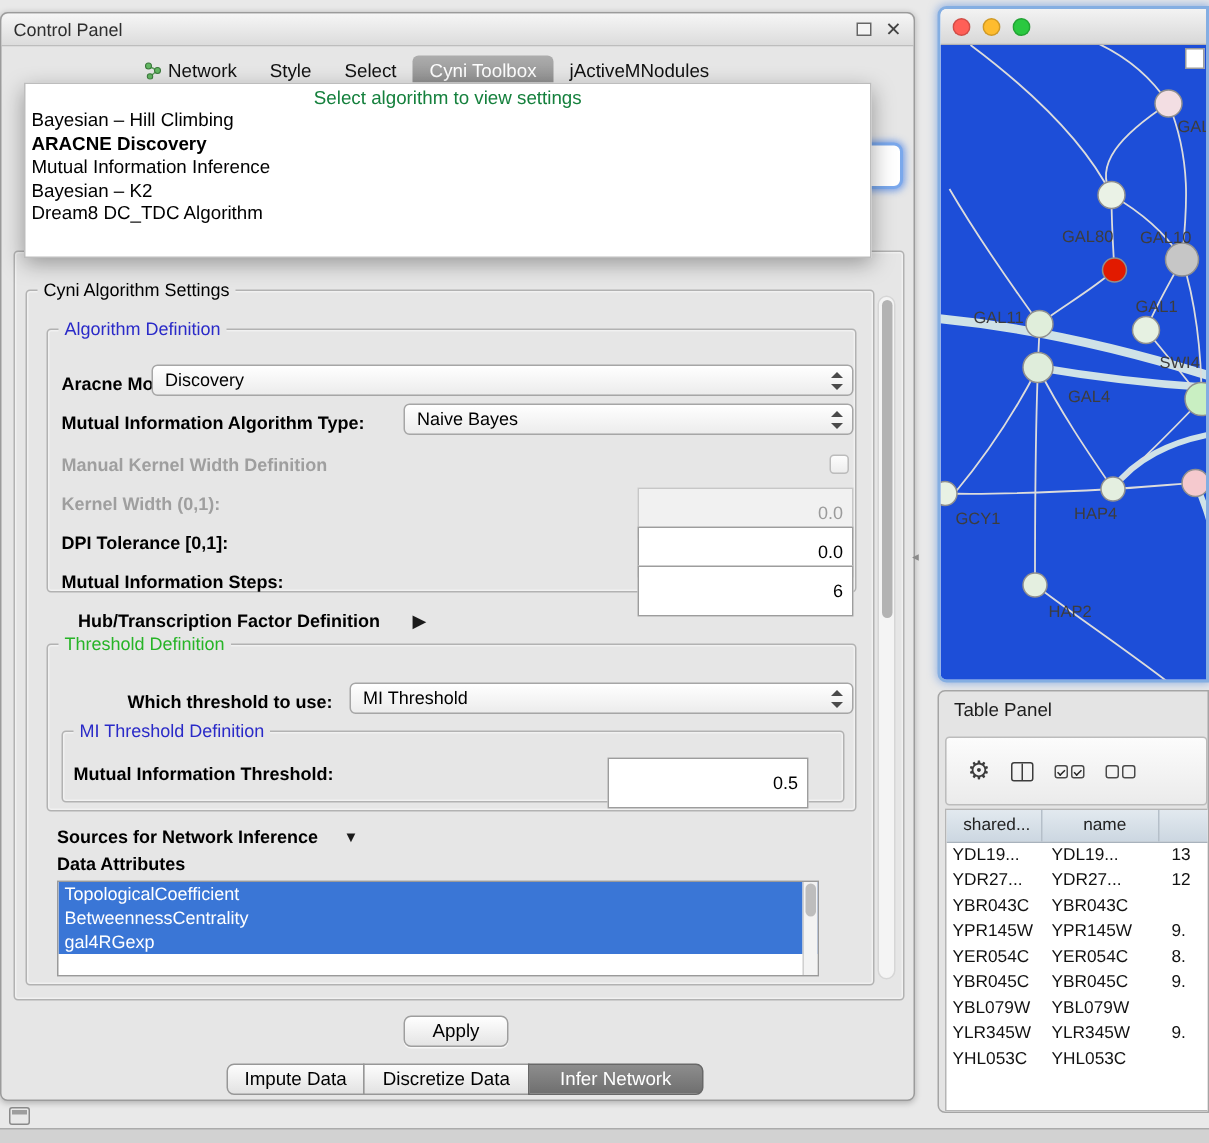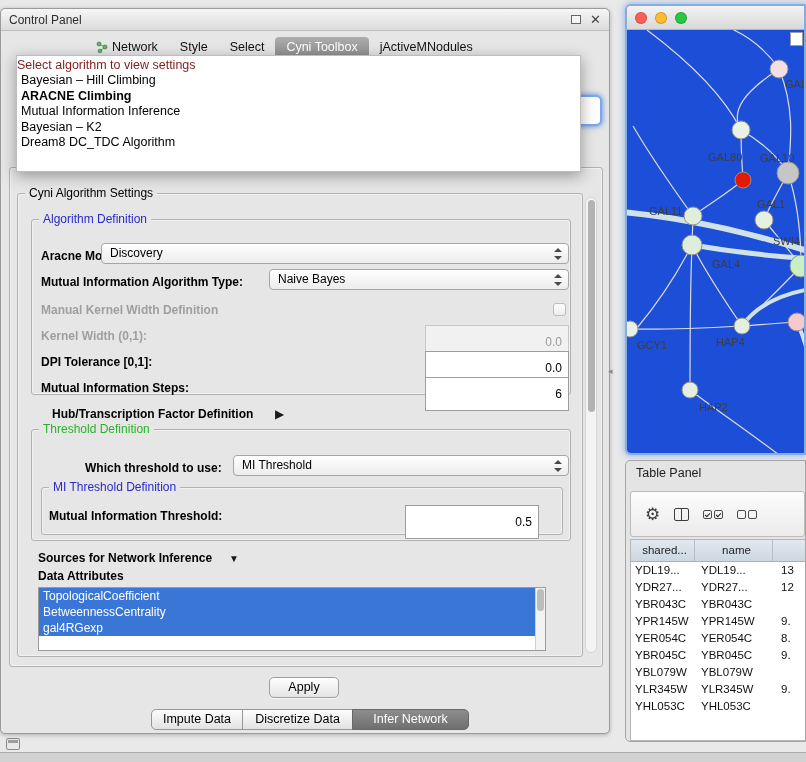--- a/index.html
+++ b/index.html
@@ -68,21 +68,21 @@
 
   .seg { position:absolute; top:700px; height:21px; border:1px solid #979797;
          background:linear-gradient(#fdfdfd,#e2e2e2); font-size:12.5px; line-height:19px; text-align:center; color:#000; }
   .seg.first { left:150px; width:92px; border-radius:5px 0 0 5px; }
   .seg.mid   { left:241px; width:111px; }
   .seg.sel   { left:351px; width:117px; border-radius:0 5px 5px 0; background:linear-gradient(#8d8d8d,#6f6f6f); color:#fff; border-color:#686868; }
 
   
   .popup { position:absolute; left:16px; top:55px; width:565px; height:117px; background:#fff;
            border:1px solid #bdbdbd; box-shadow:0 4px 14px rgba(0,0,0,.35); z-index:30; padding-top:2px; }
-  .popup .ph { height:15px; line-height:15px; text-align:left; color:#7f1d1d; font-size:12.5px; }
+  .popup .ph { height:15px; line-height:15px; text-align:center; color:#15803d; font-size:12.5px; }
   .dd-item { height:15.5px; line-height:15.5px; font-size:12.5px; color:#000; padding-left:4px; white-space:nowrap; }
   .dd-item.sel { font-weight:bold; }
 
   .combo-frag { position:absolute; left:556px; top:95px; width:46px; height:31px; background:#fff;
                 border:2px solid #7aa8ec; border-radius:6px; box-shadow:0 0 5px 1px rgba(90,140,230,.8); z-index:20; }
 
   .divider-handle { position:absolute; left:608px; top:366px; font-size:9px; color:#8a8a8a; }
 
   
   .netwin { position:absolute; left:625px; top:4px; width:181px; height:451px; background:#fff;
@@ -240,21 +240,21 @@
   <div class="seg mid">Discretize Data</div>
   <div class="seg sel">Infer Network</div>
 </div>
 
 <div class="combo-frag"></div>
 
 <div class="popup">
   <div class="ph">Select algorithm to view settings</div>
   <div id="dd-items">
       <div class="dd-item">Bayesian – Hill Climbing</div>
-      <div class="dd-item sel">ARACNE Climbing</div>
+      <div class="dd-item sel">ARACNE Discovery</div>
       <div class="dd-item">Mutual Information Inference</div>
       <div class="dd-item">Bayesian – K2</div>
       <div class="dd-item">Dream8 DC_TDC Algorithm</div>
     </div>
 </div>
 
 <span class="divider-handle">◂</span>
 
 <div class="netwin">
   <div class="net-title">

